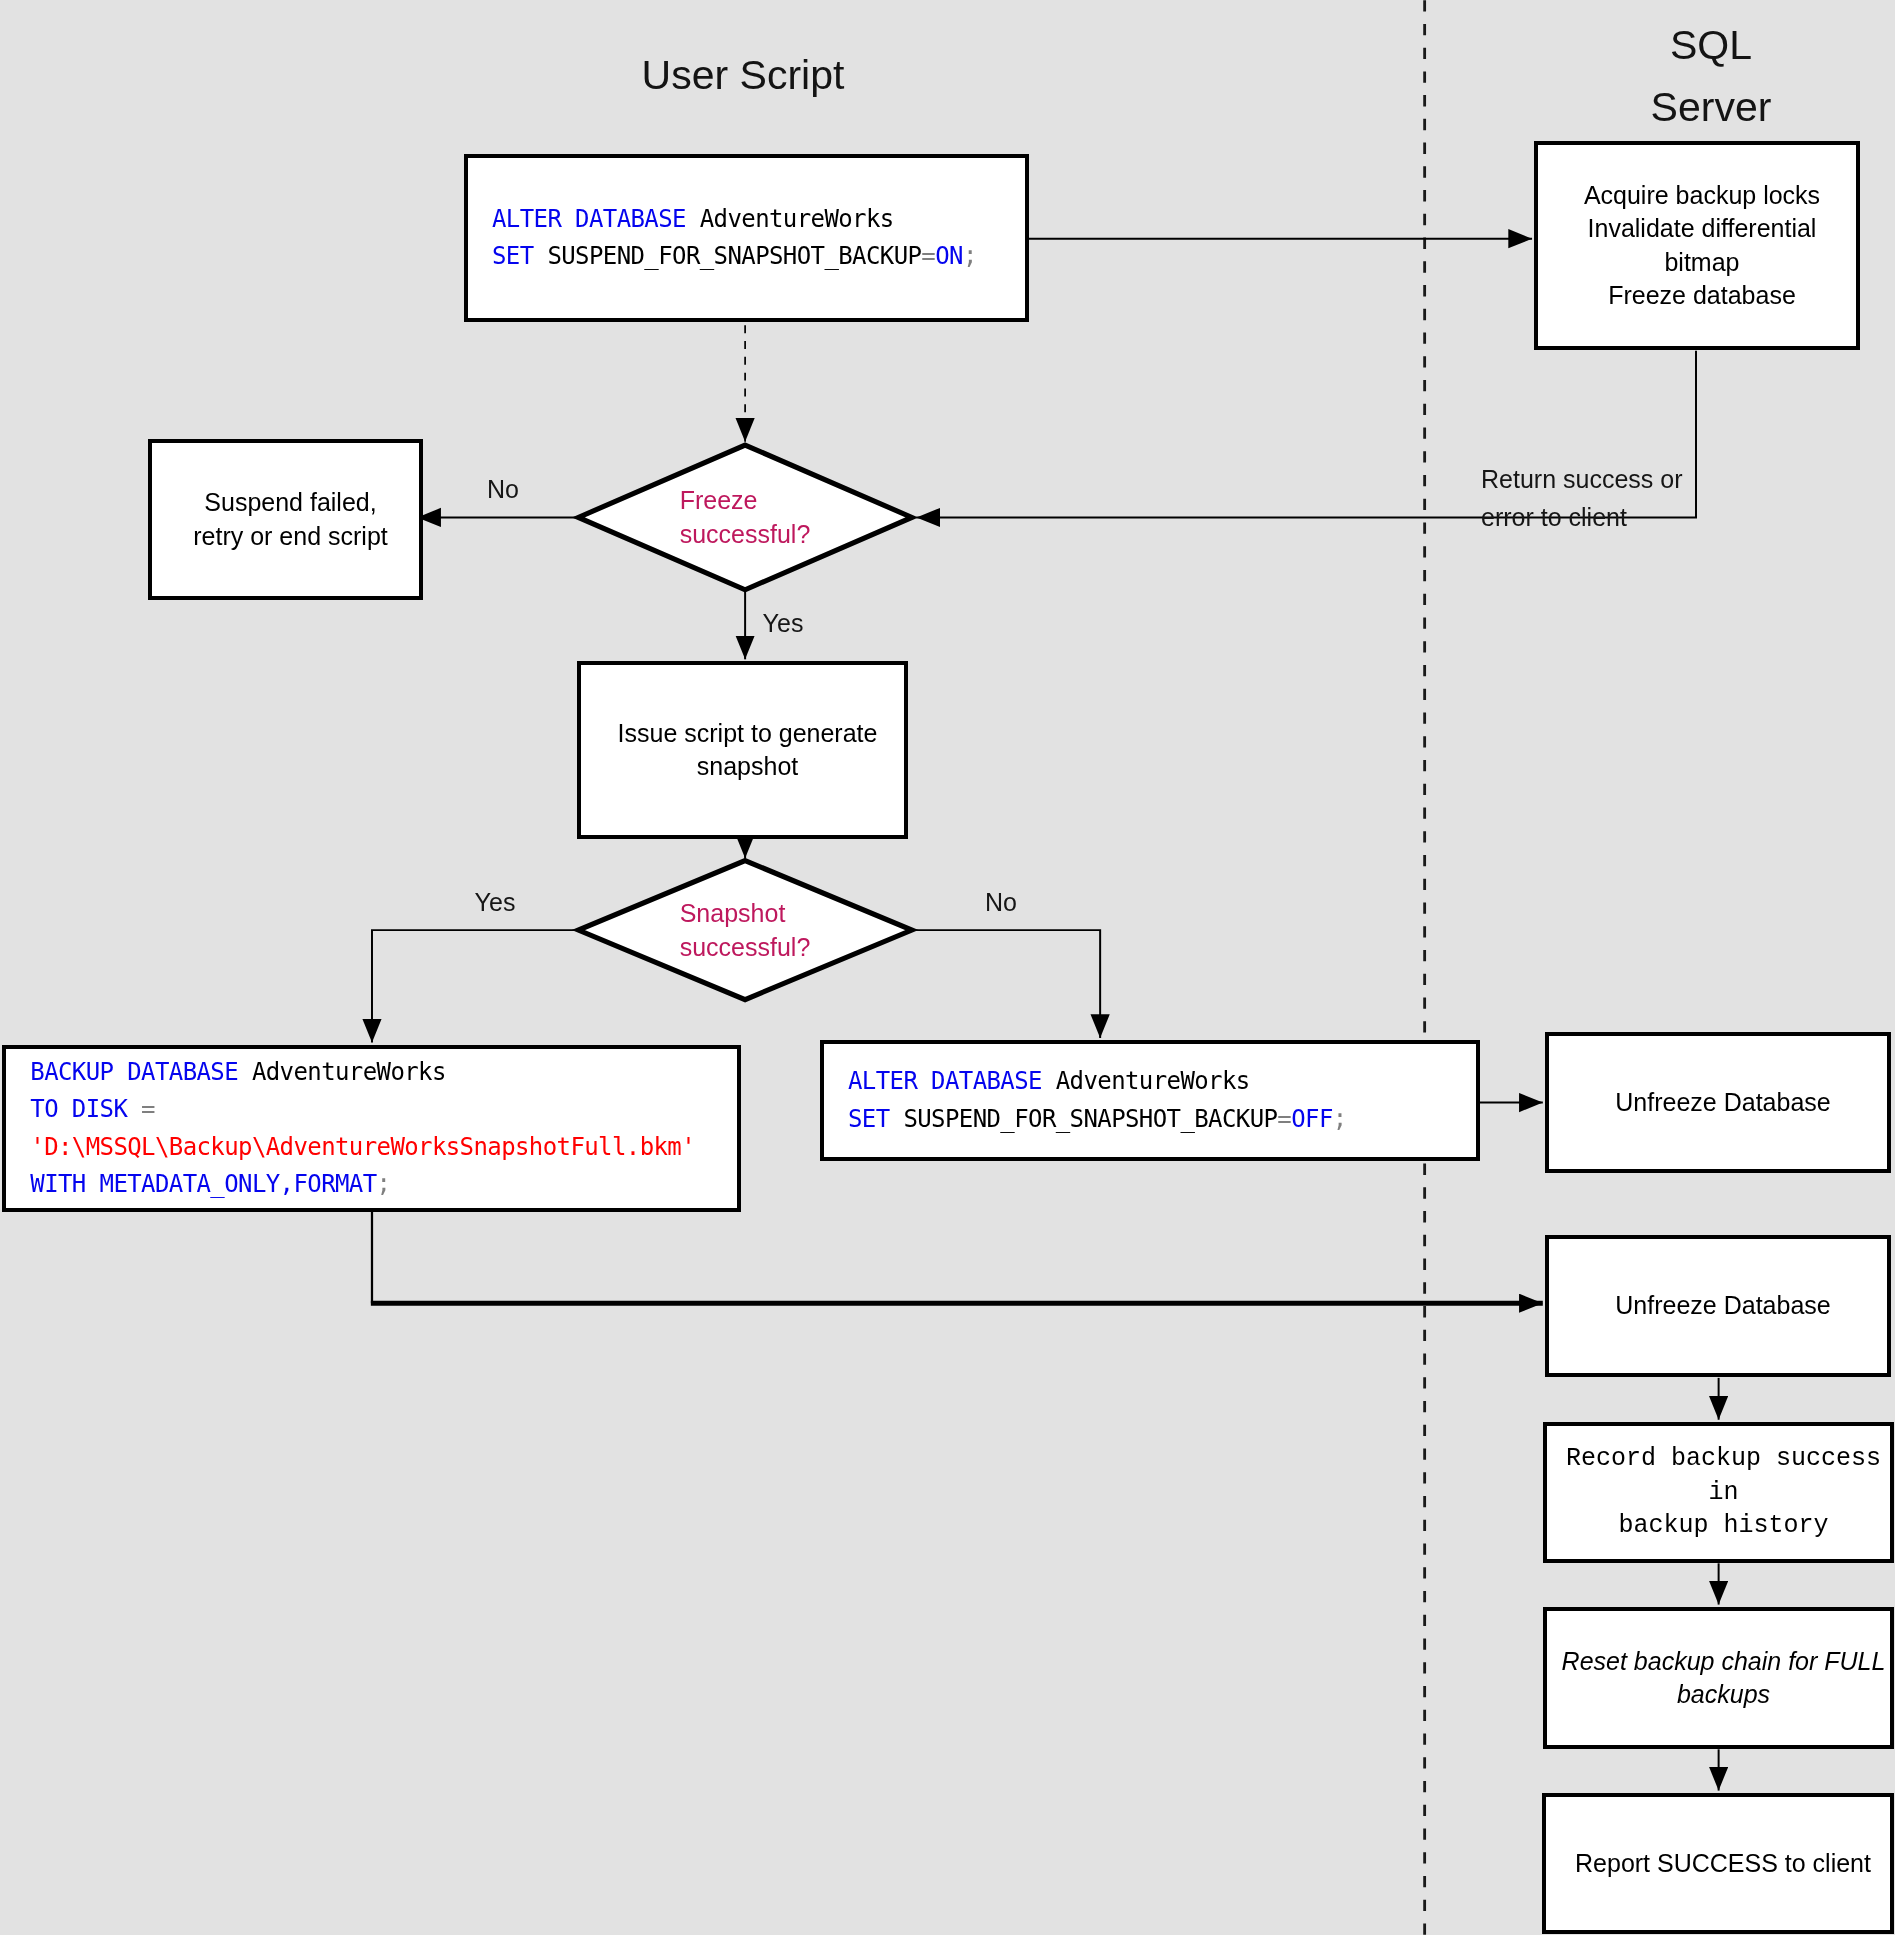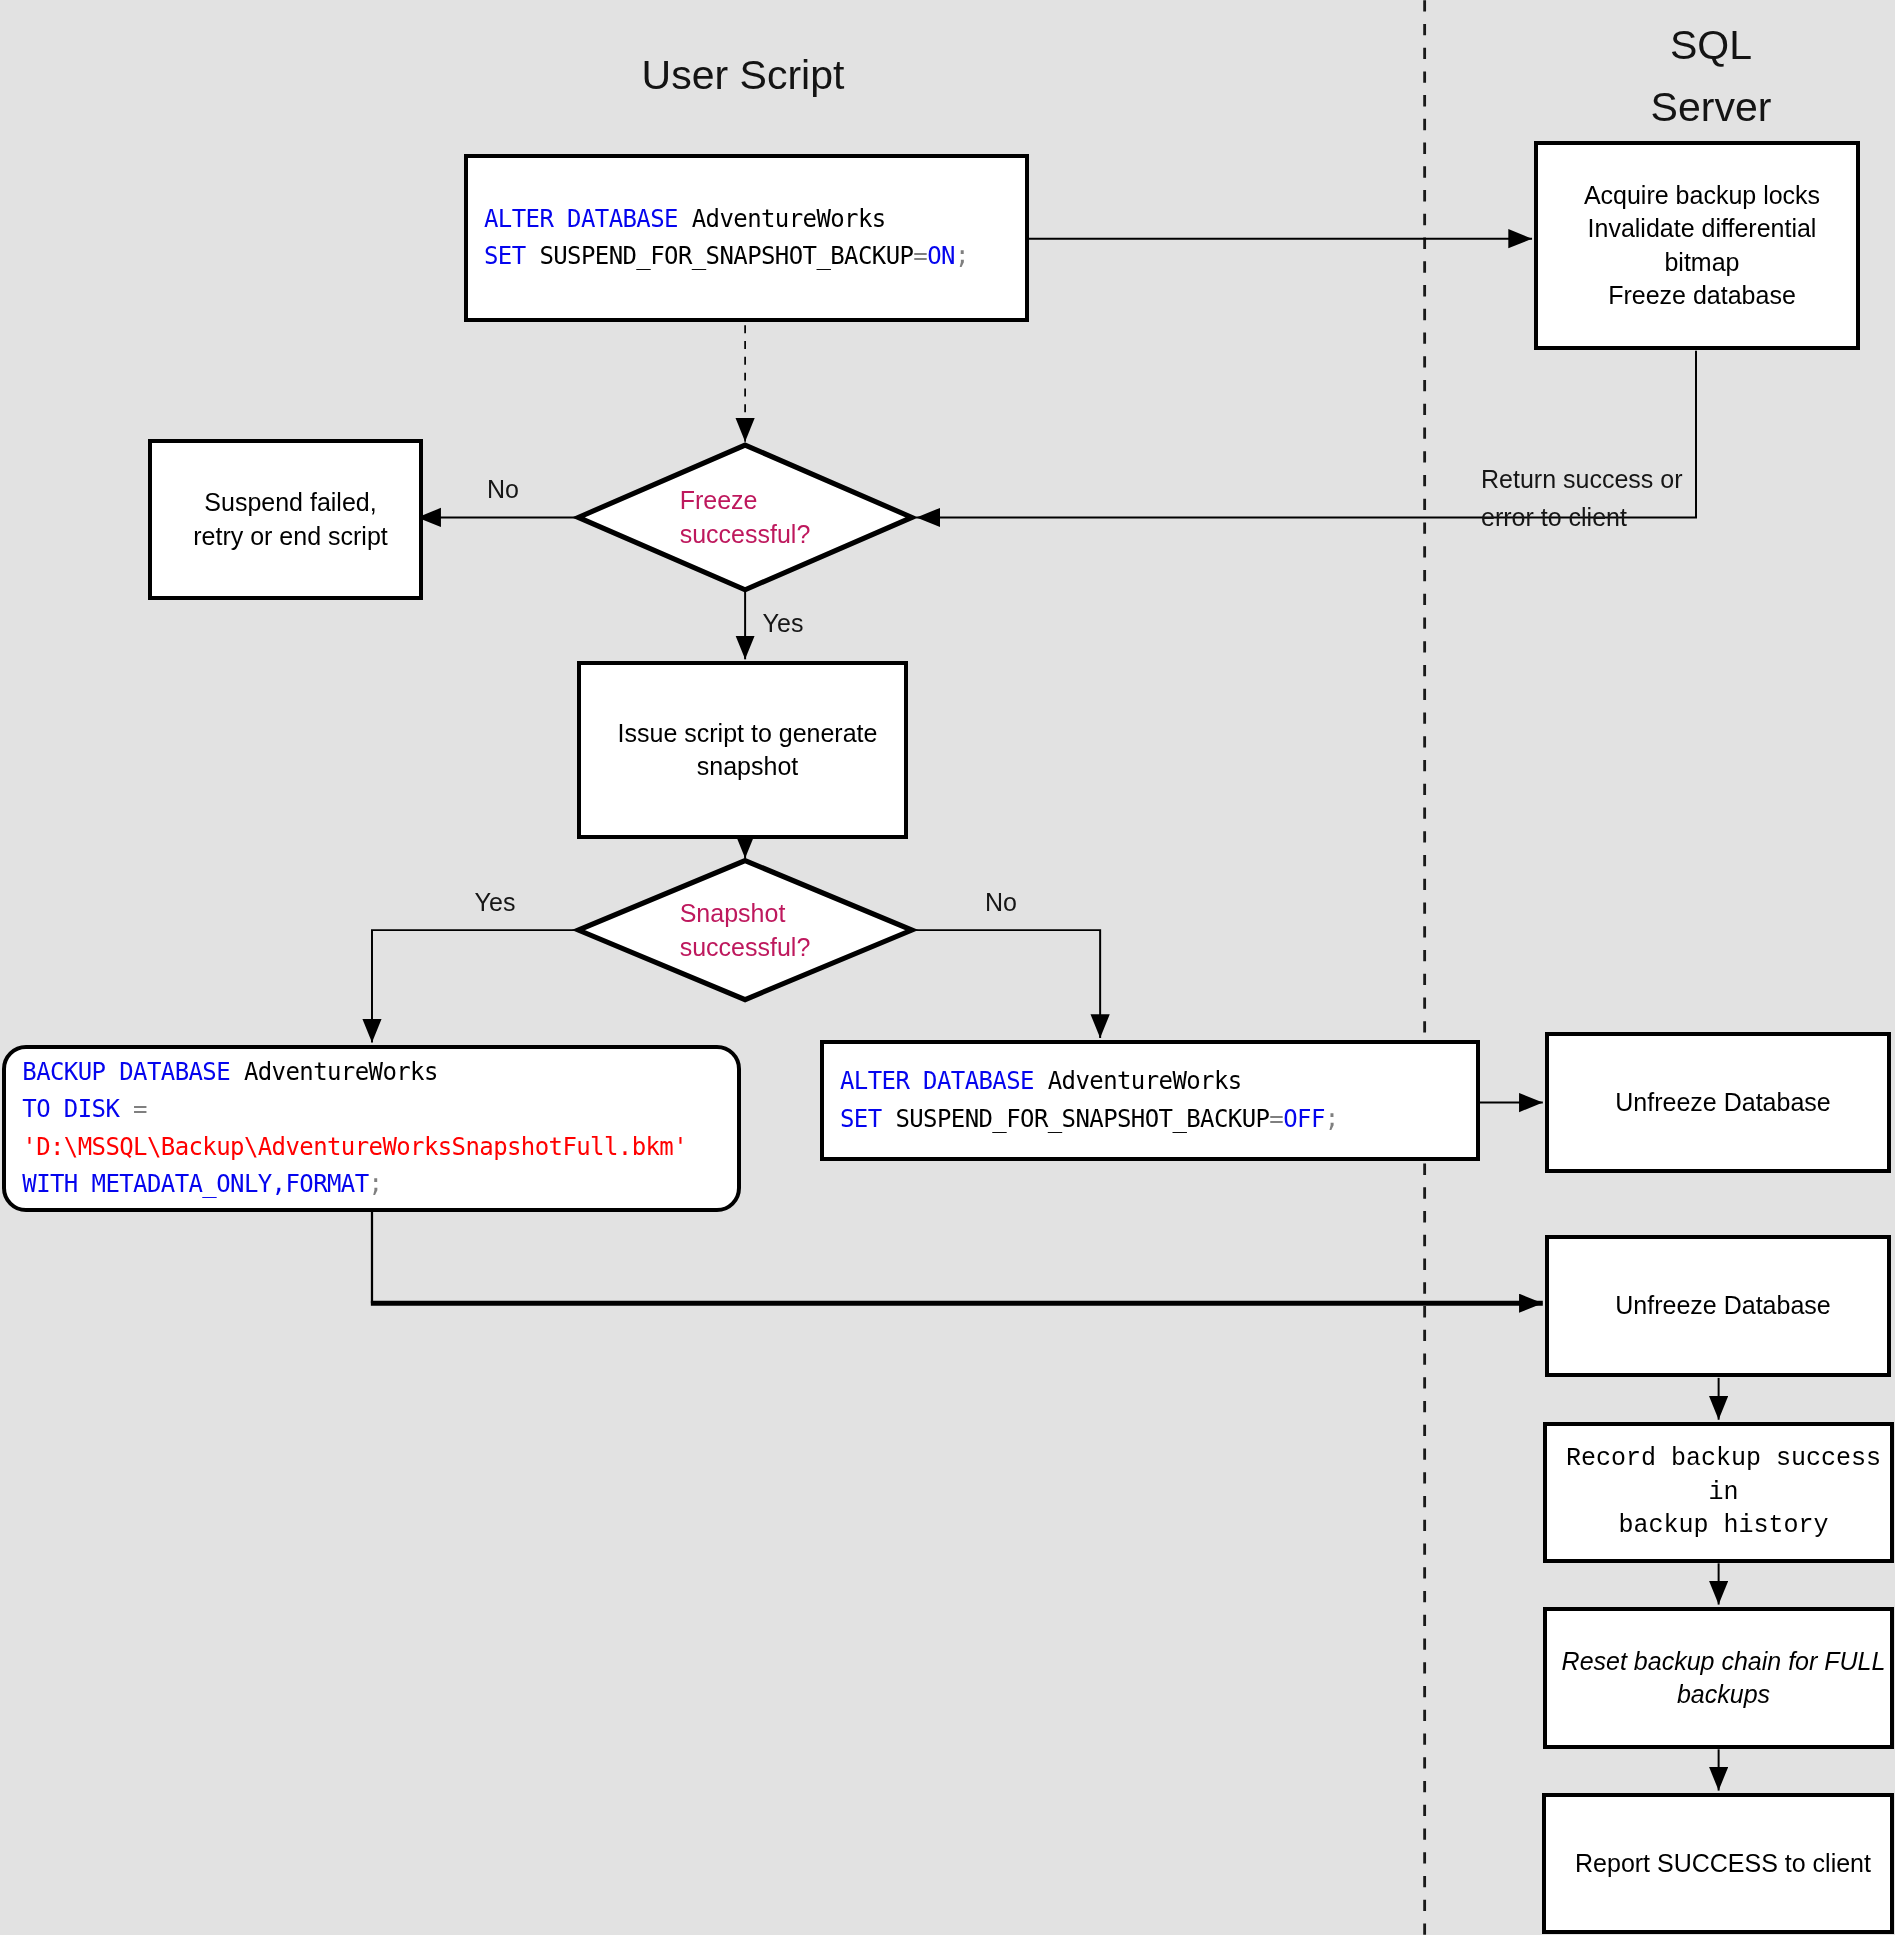--- a/index.html
+++ b/index.html
@@ -19,21 +19,21 @@
     display:flex;align-items:center;justify-content:center;
     text-align:center;color:#000;
     font:400 25px/1.34 "Liberation Sans",sans-serif;
     white-space:pre-line;
     padding-left:10px;
   }
   .code{
     justify-content:flex-start;text-align:left;white-space:pre;
     font:400 24px/1.55 "DejaVu Sans Mono","Liberation Mono",monospace;
     letter-spacing:-0.6px;
-    padding-left:16px;
+    padding-left:24px;
   }
   .tok-kw{color:var(--keyword,#0000ee);}
   .tok-id{color:var(--identifier,#000);}
   .tok-op{color:var(--operator,#7f7f7f);}
   .tok-str{color:var(--string,#ff0000);}
 
   .lbl{
     position:absolute;color:#161616;white-space:pre-line;
     font:400 25px/1.5 "Liberation Sans",sans-serif;
   }
@@ -92,21 +92,21 @@
 Invalidate differential
 bitmap
 Freeze database</div>
 
   <div class="node" style="left:148px;top:439px;width:275px;height:161px;">Suspend failed,
 retry or end script</div>
 
   <div class="node" style="left:577px;top:661px;width:331px;height:178px;">Issue script to generate
 snapshot</div>
 
-  <div class="node code" style="left:2.3px;top:1045px;width:739px;height:167px;border-radius:24px;"><div><span class="tok-kw">BACKUP DATABASE</span><span class="tok-id"> AdventureWorks</span>
+  <div class="node code" style="left:2.3px;top:1045px;width:739px;height:167px;"><div><span class="tok-kw">BACKUP DATABASE</span><span class="tok-id"> AdventureWorks</span>
 <span class="tok-kw">TO DISK</span><span class="tok-op"> =</span>
 <span class="tok-str">'D:\MSSQL\Backup\AdventureWorksSnapshotFull.bkm'</span>
 <span class="tok-kw">WITH METADATA_ONLY,FORMAT</span><span class="tok-op">;</span></div></div>
 
   <div class="node code" style="left:820px;top:1040px;width:660px;height:121px;align-items:center;"><div><span class="tok-kw">ALTER DATABASE</span><span class="tok-id"> AdventureWorks</span>
 <span class="tok-kw">SET</span><span class="tok-id"> SUSPEND_FOR_SNAPSHOT_BACKUP</span><span class="tok-op">=</span><span class="tok-kw">OFF</span><span class="tok-op">;</span></div></div>
 
   <div class="node" style="left:1545px;top:1032px;width:346px;height:141px;">Unfreeze Database</div>
 
   <div class="node" style="left:1545px;top:1235px;width:346px;height:142px;">Unfreeze Database</div>

